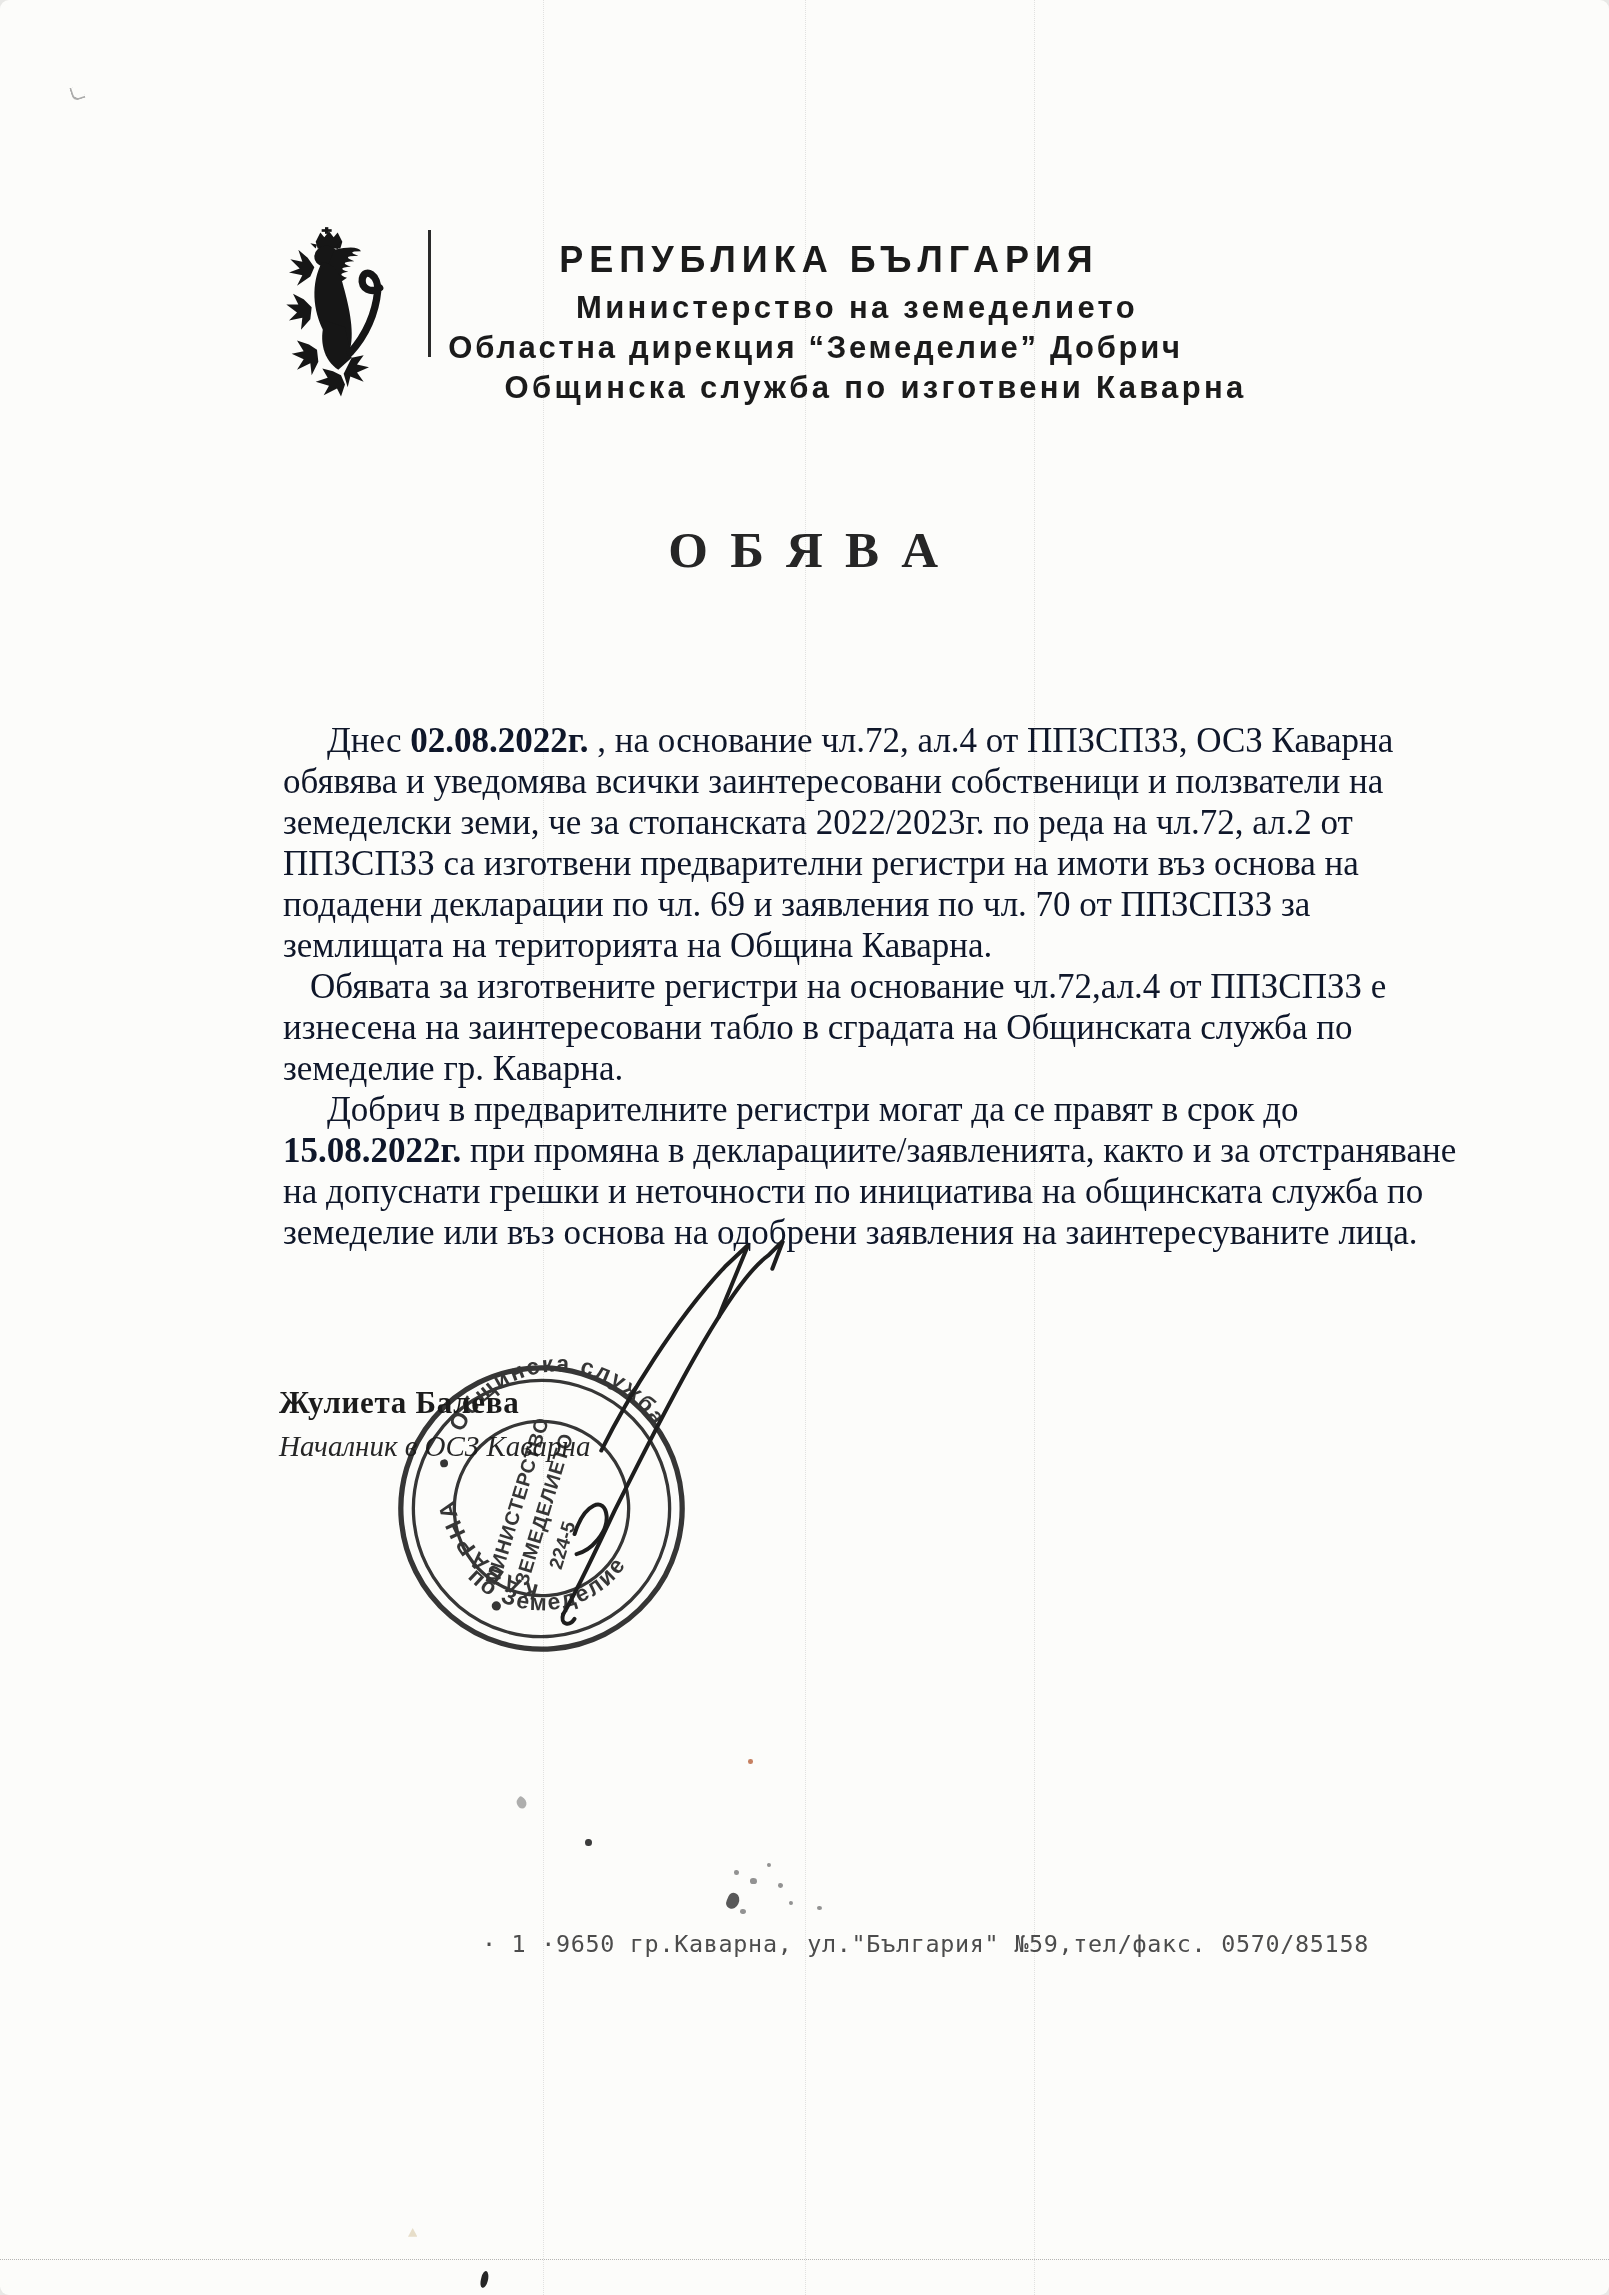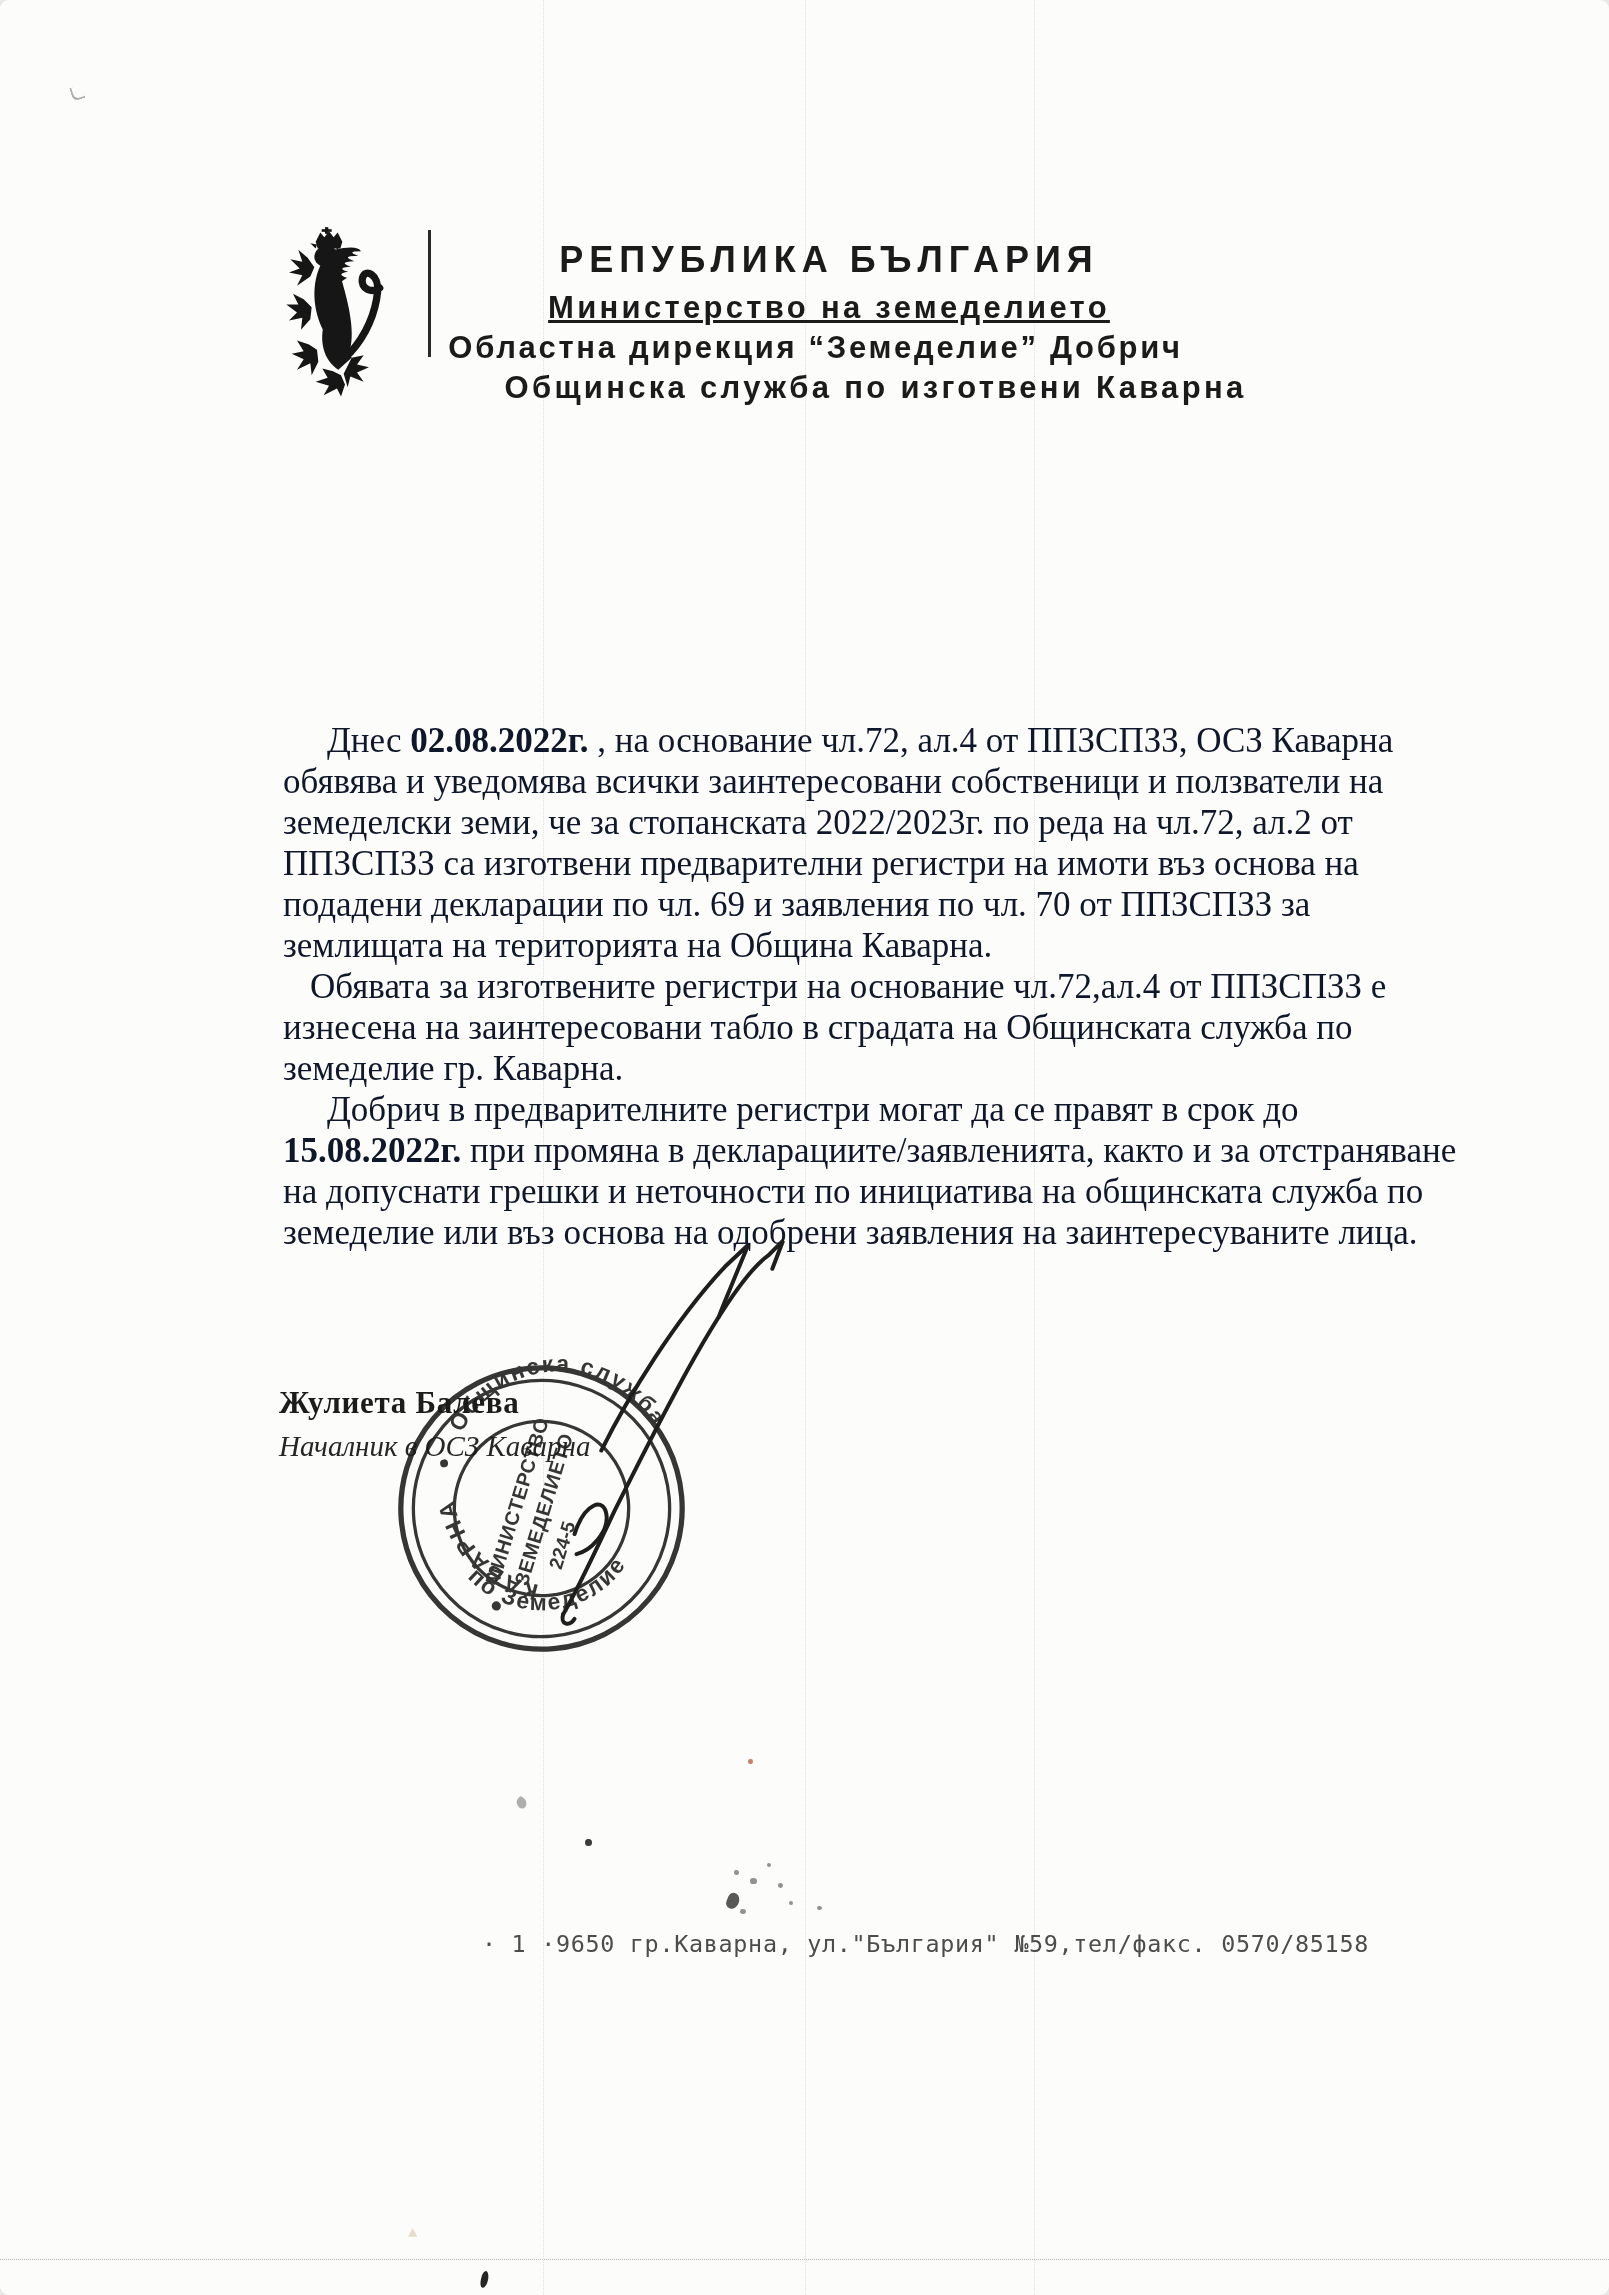--- a/index.html
+++ b/index.html
@@ -4,21 +4,21 @@
 <style>
   html,body{margin:0;padding:0;background:#e8e8e6;}
   .page{
     position:relative;width:1609px;height:2295px;background:#fcfcfa;
     font-family:"Liberation Serif",serif;color:#222;overflow:hidden;border-radius:9px;
   }
   
   .lh-line{position:absolute;text-align:center;font-family:"Liberation Sans",sans-serif;
     font-weight:bold;color:#1b1b1b;white-space:nowrap;}
   .lh-country{left:468px;top:239px;width:722px;font-size:36px;letter-spacing:6px;}
-  .lh-ministry{left:468px;top:290px;width:722px;font-size:31px;letter-spacing:3.3px;text-decoration:underline;}
+  .lh-ministry{left:496px;top:290px;width:722px;font-size:31px;letter-spacing:3.3px;}
   .lh-directorate{left:428px;top:330px;width:775px;font-size:31px;letter-spacing:2.7px;}
   .lh-office{left:488px;top:370px;width:775px;font-size:31px;letter-spacing:3.3px;}
   .lh-divider{position:absolute;left:428px;top:230px;width:2.7px;height:127px;background:#2a2a2a;}
   .emblem{position:absolute;left:285px;top:227px;width:108px;height:171px;}
   
   .doc-title{position:absolute;left:535px;top:521px;width:541px;text-align:center;
     font-size:51px;font-weight:bold;letter-spacing:4.7px;color:#262626;}
   
   .body-text{position:absolute;left:283px;top:720px;width:1181px;
     font-size:35px;line-height:41px;color:#0f172a;}
@@ -95,20 +95,21 @@
         <path d="M98,188 C122,162 136,128 139,96 C141,72 120,60 116,77 C113,92 130,100 142,91" fill="none" stroke="#161616" stroke-width="11" stroke-linecap="round"></path>
       </g>
     </svg>
     <div class="lh-divider"></div>
     <div class="lh-line lh-country">РЕПУБЛИКА БЪЛГАРИЯ</div>
     <div class="lh-line lh-ministry">Министерство на земеделието</div>
     <div class="lh-line lh-directorate">Областна дирекция “Земеделие” Добрич</div>
     <div class="lh-line lh-office">Общинска служба по изготвени Каварна</div>
   </div>
 
+  <div class="doc-title">О Б Я В А</div>
 
   <div class="body-text">
     <p class="p1"><span>Днес </span><span class="b">02.08.2022г.</span><span> , на основание чл.72, ал.4 от ППЗСПЗЗ, ОСЗ Каварна обявява и уведомява всички заинтересовани собственици и ползватели на земеделски земи, че за стопанската 2022/2023г. по реда на чл.72, ал.2 от ППЗСПЗЗ са изготвени предварителни регистри на имоти въз основа на подадени декларации по чл. 69 и заявления по чл. 70 от ППЗСПЗЗ за землищата на територията на Община Каварна.</span></p>
     <p class="p2">Обявата за изготвените регистри на основание чл.72,ал.4 от ППЗСПЗЗ е изнесена на заинтересовани табло в сградата на Общинската служба по земеделие гр. Каварна.</p>
     <p class="p4"><span>Добрич в предварителните регистри могат да се правят в срок до </span><span class="b">15.08.2022г.</span><span> при промяна в декларациите/заявленията, както и за отстраняване на допуснати грешки и неточности по инициатива на общинската служба по земеделие или въз основа на одобрени заявления на заинтересуваните лица.</span></p>
   </div>
 
   <div class="sig-name">Жулиета Балева</div>
   <div class="sig-role">Началник в ОСЗ Каварна</div>
 

